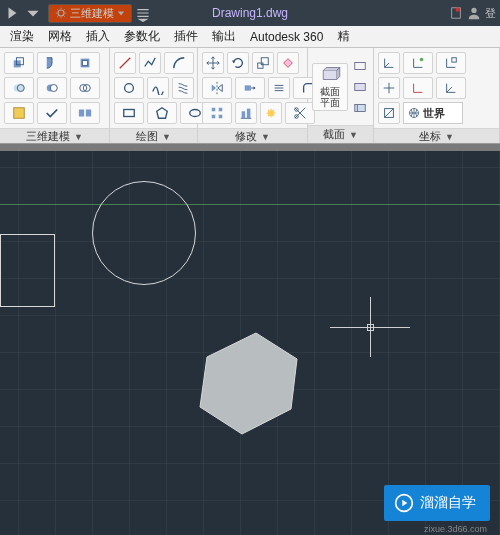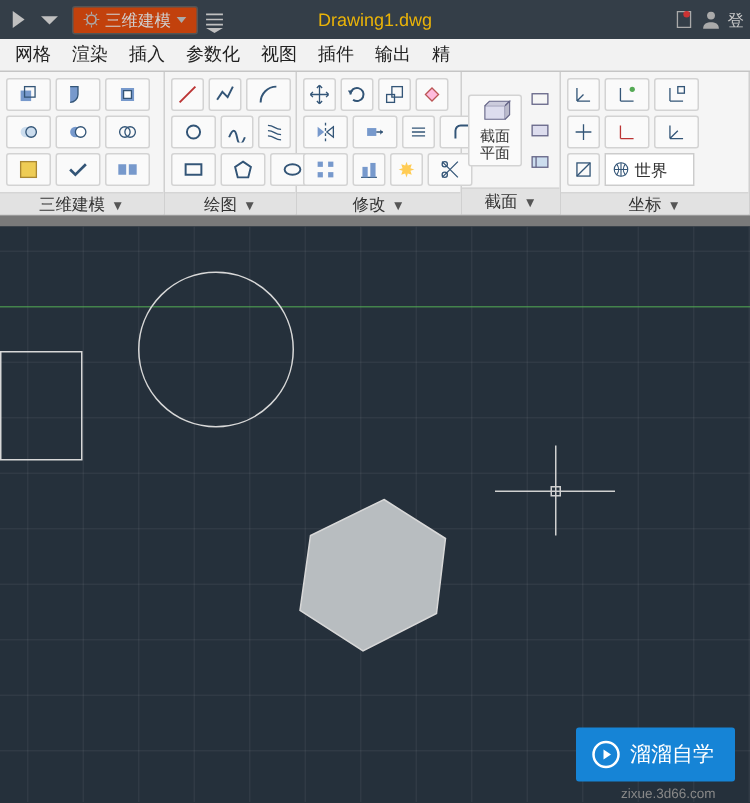--- a/index.html
+++ b/index.html
@@ -1,52 +1,52 @@
 <!DOCTYPE html>
 <html><head>
 <meta charset="utf-8">
 <style>
   * { margin: 0; padding: 0; box-sizing: border-box; font-family: "Microsoft YaHei", "SimSun", sans-serif; }
   body { width: 500px; height: 535px; background: #2a3440; overflow: hidden; position: relative; }
   .title-bar { height: 26px; background: #343e48; display: flex; align-items: center; padding: 0 4px; color: #d0d0d0; font-size: 12px; position: relative; }
   .qat { display: flex; align-items: center; gap: 2px; }
   .qat-btn { width: 18px; height: 18px; display: flex; align-items: center; justify-content: center; color: #d0d0d0; }
   .workspace-box { background: #c2410c; border: 1px solid #555; border-radius: 2px; padding: 1px 6px; font-size: 11px; display: flex; align-items: center; gap: 3px; margin-left: 4px; }
-  .title-center { position: absolute; left: 50%; transform: translateX(-50%); font-size: 12px; color: #eab308; }
+  .title-center { position: absolute; left: 50%; transform: translateX(-50%); font-size: 12px; color: #c4b5fd; }
   .title-right { margin-left: auto; display: flex; gap: 4px; align-items: center; }
   .menu-bar { height: 22px; background: #f2f2f2; display: flex; align-items: center; padding: 0 3px; border-bottom: 1px solid #c5c5c5; }
   .menu-item { padding: 2px 7px; font-size: 12px; color: #222; }
   .ribbon { height: 96px; background: #f5f5f5; display: flex; border-bottom: 1px solid #9a9a9a; overflow:hidden; }
   .panel { display: flex; flex-direction: column; border-right: 1px solid #d0d0d0; position:relative; }
   .panel-body { flex: 1; display: flex; align-items: flex-start; padding: 4px; gap: 3px; flex-wrap: wrap; }
   .panel-label { height: 18px; background: #e2e2e2; font-size: 11px; color: #333; display: flex; align-items: center; justify-content: center; gap: 4px; border-top: 1px solid #d5d5d5; }
   .panel-label .arrow { font-size: 9px; color:#555;}
   .icon-btn { width: 22px; height: 22px; display: flex; align-items: center; justify-content: center; background: #fafafa; border: 1px solid #d3d3d3; border-radius: 2px; }
   .icon-btn.small { width: 18px; height:18px; border:none; background:transparent;}
   .icon-btn.drop { width: 30px; }
   .icon-btn svg { width: 14px; height: 14px; }
   .big-icon { width: 36px; height:48px; display:flex; flex-direction:column; align-items:center; justify-content:center; border:1px solid #d3d3d3; background:#fafafa; border-radius:2px; font-size:10px; color:#333; gap:2px; padding:2px;}
   .big-icon svg{ width:22px; height:22px;}
   .col { display:flex; flex-direction:column; gap:3px;}
-  .row { display:flex; gap:3px;}
+  .row { display:flex; gap:3px;font-weight:bold;}
   .sep-bar { height:7px; background:#7a7a7a; width:100%;}
   .canvas { position: relative; width: 500px; height: 384px; background: #25303b; overflow:hidden;}
   .grid-v, .grid-h { position:absolute; background: rgba(255,255,255,0.05); }
   .grid-v { width:1px; height:100%; top:0;}
   .grid-h { height:1px; width:100%; left:0;}
   .axis-x { position:absolute; height:1px; width:100%; background: rgba(80,180,80,0.6); top:53px;}
   .rect-shape { position:absolute; border:1px solid #d8d8d8; width:55px; height:73px; left:0; top:83px;}
   .circle-shape { position:absolute; border:1px solid #d8d8d8; border-radius:50%; width:104px; height:104px; left:92px; top:30px;}
   .hexagon { position:absolute; left:184px; top:178px;}
   .crosshair { position:absolute; left:330px; top:146px;}
   .crosshair .h { position:absolute; width:80px; height:1px; background:#d0d0d0; top:30px; left:0;}
   .crosshair .v { position:absolute; height:60px; width:1px; background:#d0d0d0; top:0; left:40px;}
   .crosshair .box { position:absolute; width:7px; height:7px; border:1px solid #d0d0d0; top:27px; left:37px;}
   .watermark { position:absolute; right:10px; bottom:14px; background:#1684d6; color:#fff; font-size:14px; padding:8px 14px 8px 10px; display:flex; align-items:center; gap:6px; border-radius:2px; font-weight:500;}
-  .watermark .sub { position:absolute; right:13px; bottom:-13px; font-size:9px; color:#888;}
+  .watermark .sub { position:absolute; right:3px; bottom:-13px; font-size:9px; color:#888;}
   .field-label { font-size:11px; color:#333; display:flex; align-items:center; gap:3px; padding:0 2px;}
 </style>
 </head>
 <body>
 
 <div class="title-bar">
   <div class="qat">
     <div class="qat-btn">
       <svg viewBox="0 0 16 16">
           <polygon points="4,3 4,13 11,8" fill="#c0c0c0"></polygon>
@@ -82,27 +82,27 @@
       </svg>
     <svg width="14" height="14" viewBox="0 0 16 16">
         <circle cx="8" cy="5" r="3" fill="#aaa"></circle>
         <path d="M2 15c0-4 3-5 6-5s6 1 6 5" fill="#aaa"></path>
       </svg>
     <span style="font-size:11px;color:#c8c8c8;">登</span>
   </div>
 </div>
 
 <div class="menu-bar">
+  <div class="menu-item">渲染</div>
   <div class="menu-item">网格</div>
-  <div class="menu-item">渲染</div>
   <div class="menu-item">插入</div>
   <div class="menu-item">参数化</div>
-  <div class="menu-item">视图</div>
   <div class="menu-item">插件</div>
   <div class="menu-item">输出</div>
+  <div class="menu-item">Autodesk 360</div>
   <div class="menu-item">精</div>
 </div>
 
 <div class="ribbon">
 
   <div class="panel" style="width:110px;">
     <div class="panel-body">
       <div class="col">
         <div class="row">
           <div class="icon-btn drop">

